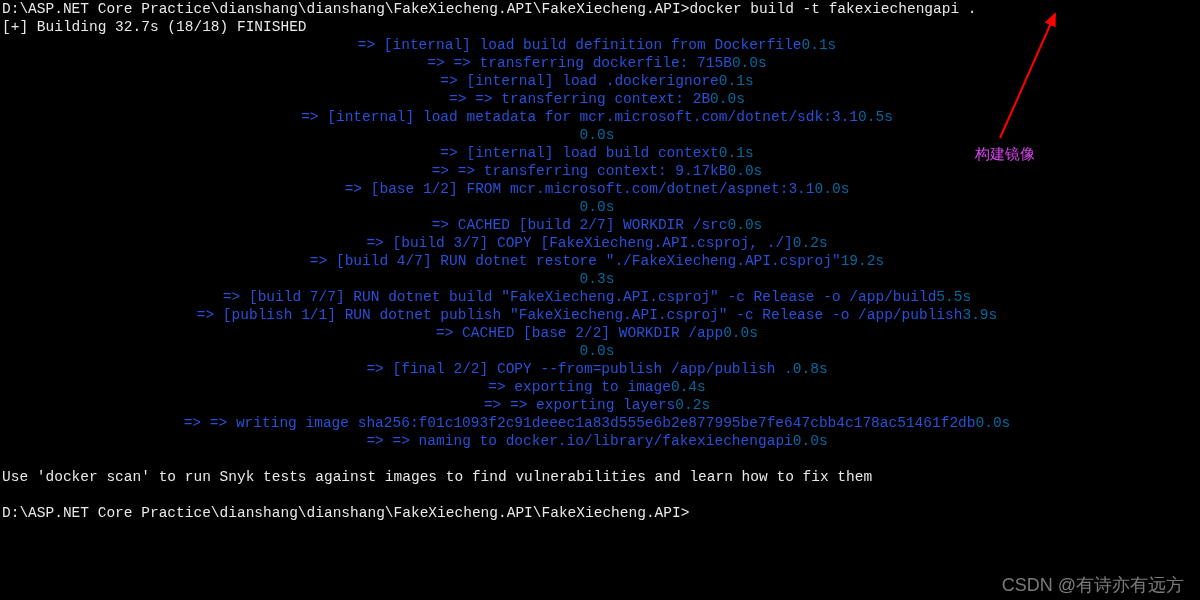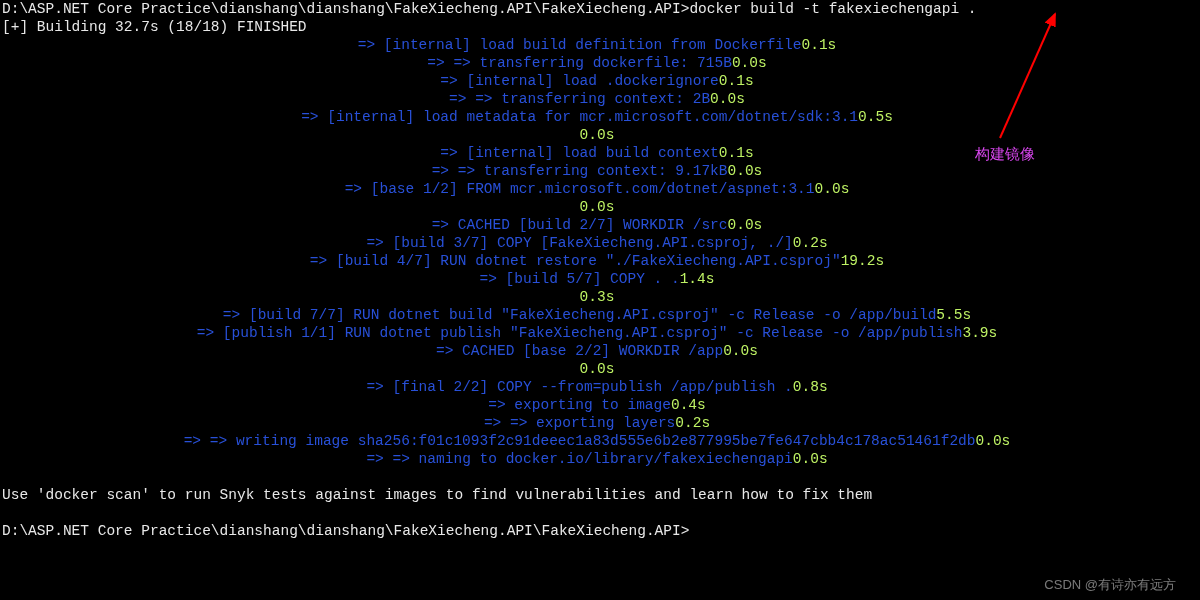--- a/index.html
+++ b/index.html
@@ -14,42 +14,42 @@
     overflow: hidden;
     position: relative;
     padding: 0 2px;
   }
   .line { white-space: pre; }
   .white { color: #e8e8e8; }
   .blue { color: #2850d8; }
   .arrow-col { color: #2850d8; }
   .row { display: flex; justify-content: center; }
   .row .left { white-space: pre; }
-  .row .right { white-space: pre; color: #bef264; padding-right: 6px; }
+  .row .right { white-space: pre; color: #0369a1; padding-right: 6px; }
   .annotation {
     position: absolute;
     color: #d946ef;
     font-family: "Microsoft YaHei", sans-serif;
     font-size: 15px;
     top: 145px;
     left: 975px;
   }
   .arrow-svg {
     position: absolute;
     top: 8px;
     left: 945px;
     pointer-events: none;
   }
   .watermark {
     position: absolute;
-    right: 24px;
+    right: 16px;
     bottom: 6px;
     color: rgba(220,220,220,0.55);
     font-family: "Microsoft YaHei", sans-serif;
-    font-size: 13px;
+    font-size: 18px;
     margin-left: 36px;
   }
   .prompt-line { white-space: pre; }
 </style>
 </head>
 <body>
 
 <div class="prompt-line"><span class="white">D:\ASP.NET Core Practice\dianshang\dianshang\FakeXiecheng.API\FakeXiecheng.API&gt;</span><span class="white">docker build -t fakexiechengapi .</span></div>
 
 <div class="line white">[+] Building 32.7s (18/18) FINISHED</div>
@@ -99,24 +99,20 @@
     </div>
     <div class="row">
       <span class="left"><span class="arrow-col">=&gt;</span><span class="blue"> [build 3/7] COPY [FakeXiecheng.API.csproj, ./]</span></span>
       <span class="right">0.2s</span>
     </div>
     <div class="row">
       <span class="left"><span class="arrow-col">=&gt;</span><span class="blue"> [build 4/7] RUN dotnet restore "./FakeXiecheng.API.csproj"</span></span>
       <span class="right">19.2s</span>
     </div>
     <div class="row">
-      <span class="left"><span class="arrow-col">=&gt;</span><span class="blue"> [build 5/7] COPY . .</span></span>
-      <span class="right">1.4s</span>
-    </div>
-    <div class="row">
       <span class="right">0.3s</span>
     </div>
     <div class="row">
       <span class="left"><span class="arrow-col">=&gt;</span><span class="blue"> [build 7/7] RUN dotnet build "FakeXiecheng.API.csproj" -c Release -o /app/build</span></span>
       <span class="right">5.5s</span>
     </div>
     <div class="row">
       <span class="left"><span class="arrow-col">=&gt;</span><span class="blue"> [publish 1/1] RUN dotnet publish "FakeXiecheng.API.csproj" -c Release -o /app/publish</span></span>
       <span class="right">3.9s</span>
     </div>

